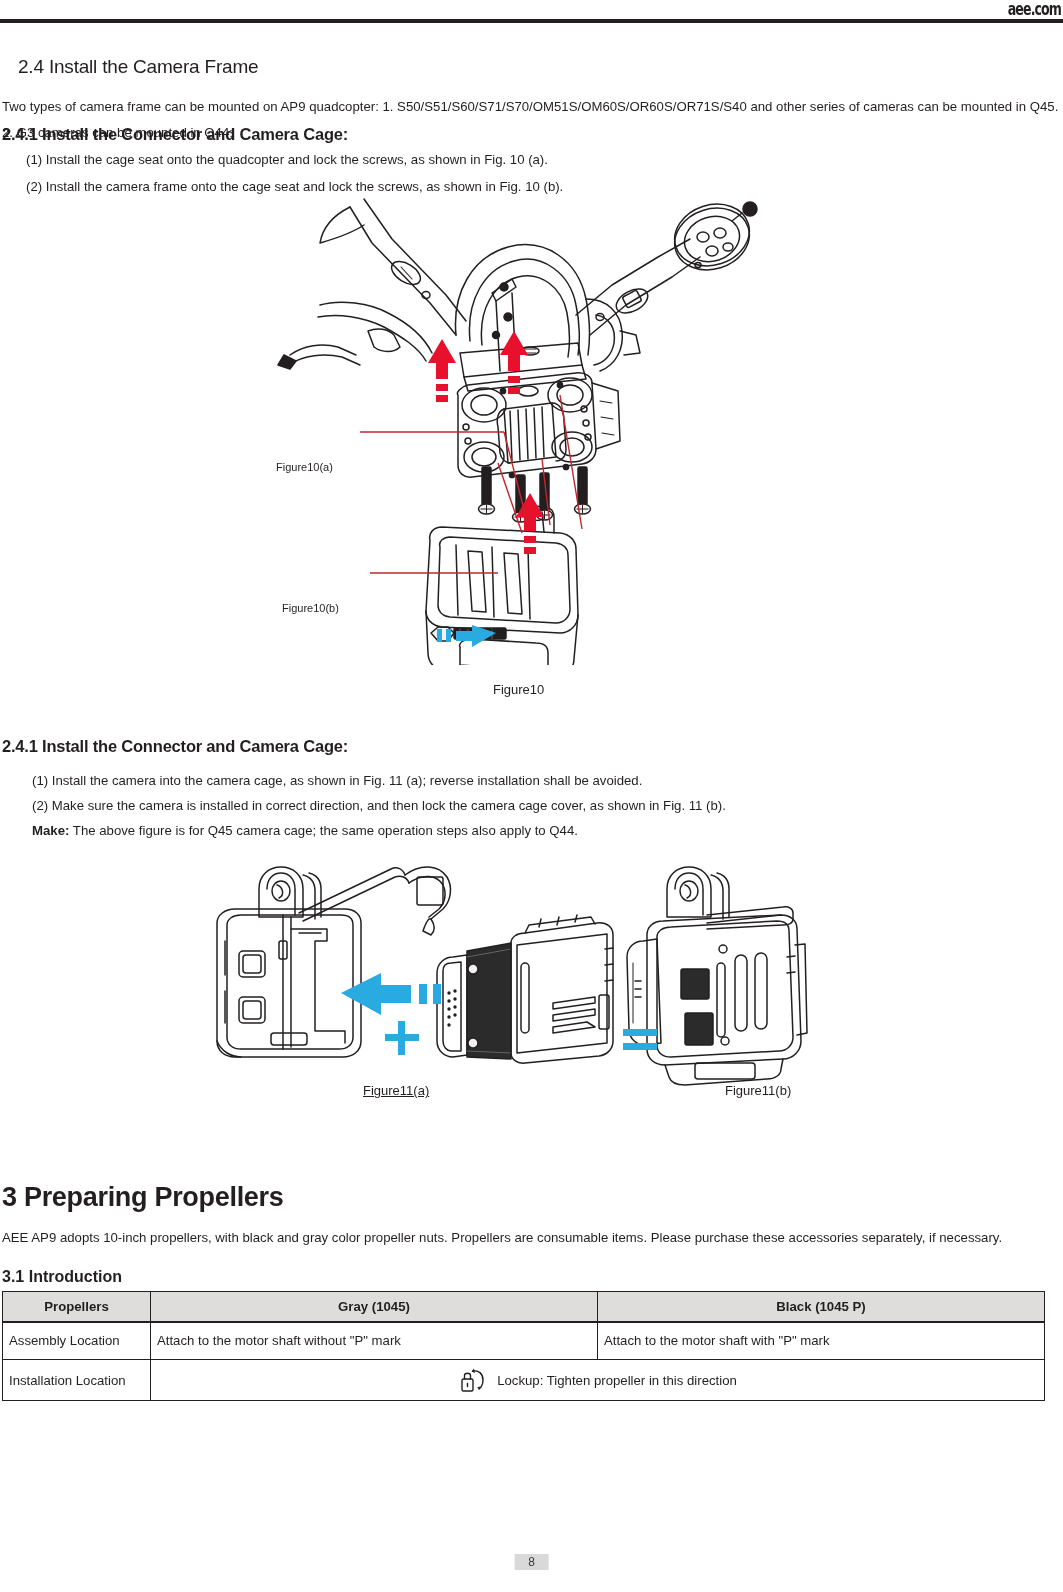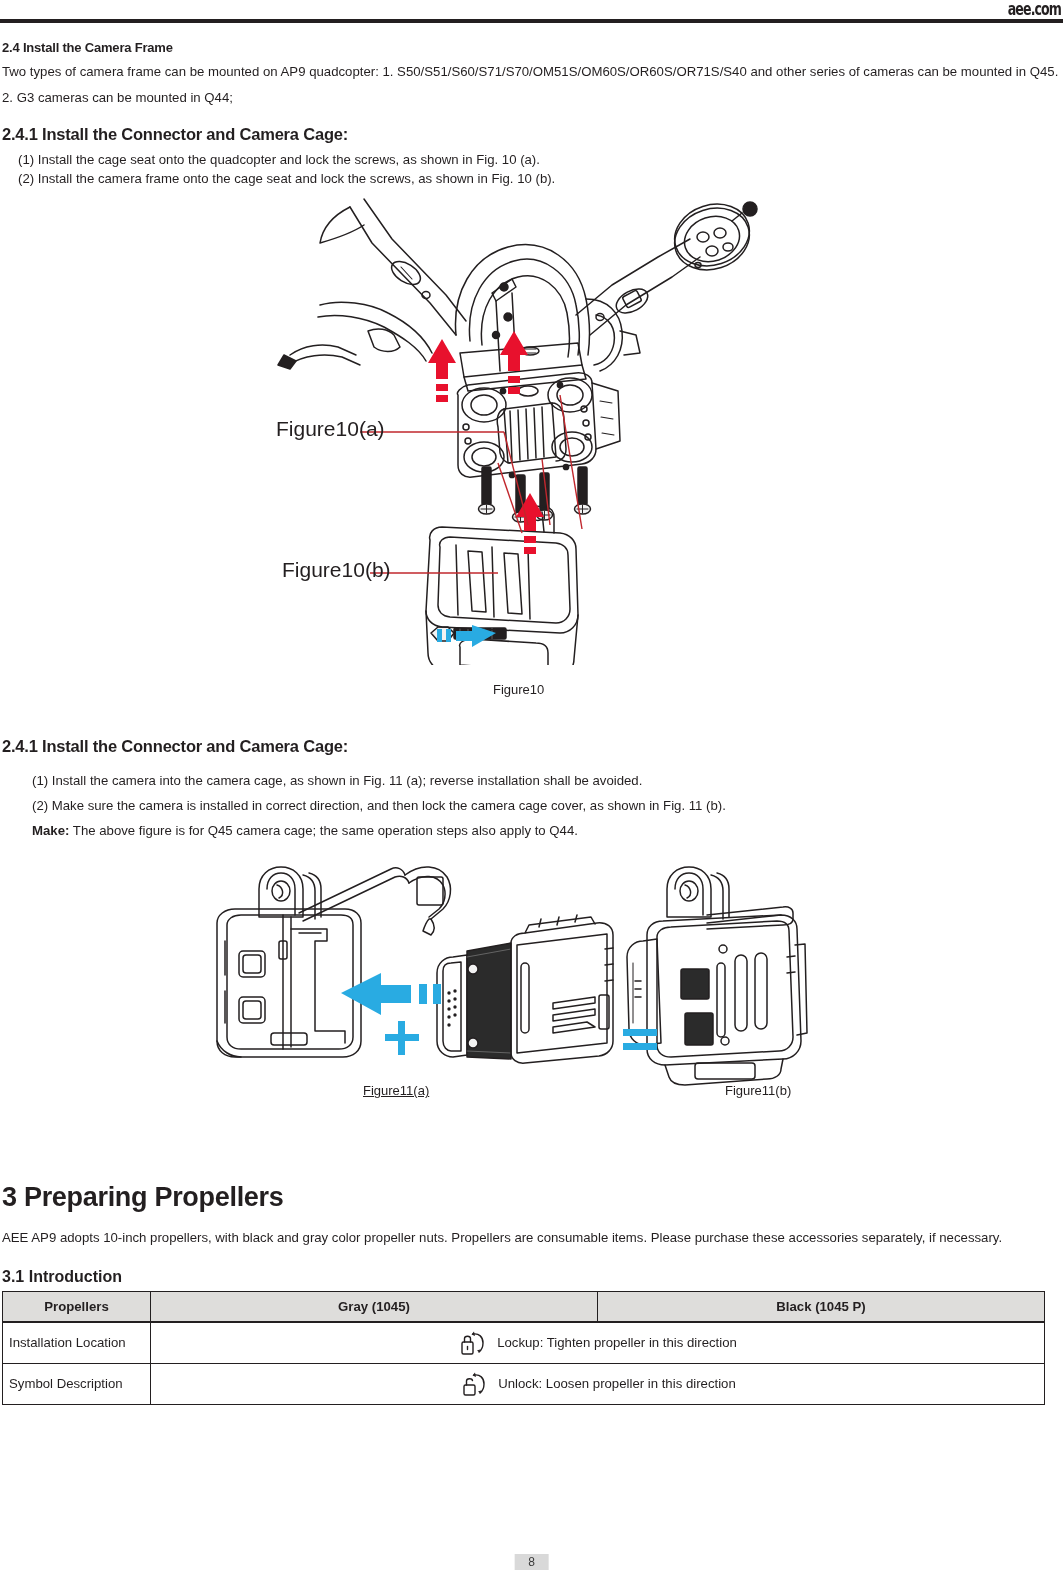--- a/index.html
+++ b/index.html
@@ -33,23 +33,23 @@
     transform-origin: right top;
   }
   .header-rule {
     position: absolute;
     left: 0; right: 0; top: 19px;
     height: 4px;
     background: #231f20;
   }
 
   h2.sec-title {
-    margin: 0;
-    font-size: 13px;
-    font-weight: 700;
+    margin: 16px;
+    font-size: 19px;
+    font-weight: 400;
     letter-spacing: -0.2px;
     color: #231f20;
   }
   h3.subsec-title {
     margin: 0;
     font-size: 16.5px;
     font-weight: 700;
     letter-spacing: -0.2px;
     color: #231f20;
   }
@@ -66,43 +66,44 @@
     font-weight: 700;
     color: #231f20;
   }
   p.body {
     margin: 0;
     font-size: 13.2px;
     line-height: 26px;
     color: #231f20;
   }
   p.item {
-    margin: 0;
+    margin: 8px;
     font-size: 13.2px;
     line-height: 19px;
     color: #231f20;
   }
   p.item-wide {
     margin: 0;
     font-size: 13.2px;
     line-height: 25px;
     color: #231f20;
   }
   .note-label { font-weight: 700; }
 
   .fig-caption {
     position: absolute;
     font-size: 13px;
     color: #231f20;
   }
   .fig-label {
     position: absolute;
-    font-size: 21px;
+    font-size: 11px;
     color: #231f20;
     white-space: nowrap;
+    margin-top: 44px;
   }
 
   
   .figure-box { position: absolute; }
   .figure-box svg { display: block; }
 
   
   table.spec {
     position: absolute;
     border-collapse: collapse;
@@ -473,53 +474,41 @@
   <thead>
     <tr>
       <th class="first">Propellers</th>
       <th>Gray (1045)</th>
       <th>Black (1045 P)</th>
     </tr>
   </thead>
   <tbody>
 
 
+    <tr>
+      <td class="row-label label-cell">Assembly Location</td>
+      <td class="label-cell">Attach to the motor shaft without "P" mark</td>
+      <td class="label-cell">Attach to the motor shaft with "P" mark</td>
+    </tr>
 
     <tr>
       <td class="row-label label-cell">Installation Location</td>
       <td class="label-cell" colspan="2">
         <div class="icon-text-wrap">
           <svg width="30" height="30" viewBox="0 0 30 30">
             <g fill="none" stroke="#231f20" stroke-width="1.4" stroke-linecap="round">
               <rect x="4" y="14" width="11" height="12" rx="1.5"></rect>
               <path d="M6.5 14 L6.5 10.5 C6.5 7.5 12.5 7.5 12.5 10.5 L12.5 14"></path>
               <path d="M9.5 18.5 L9.5 21.5"></path>
               <path d="M15 6 C21 5 25 9 25 15 C25 19 23.5 22 21 24" stroke-width="1.4"></path>
               <path d="M19 22.5 L21.5 24.5 L22 21.5" fill="#231f20" stroke="none"></path>
               <path d="M16 3.5 L13.5 6.5 L17 8" fill="#231f20" stroke="none"></path>
             </g>
           </svg>
           <span>Lockup: Tighten propeller in this direction</span>
         </div>
       </td>
     </tr>
 
-    <tr>
-      <td class="row-label label-cell">Symbol Description</td>
-      <td class="label-cell" colspan="2">
-        <div class="icon-text-wrap">
-          <svg width="30" height="30" viewBox="0 0 30 30">
-            <g fill="none" stroke="#231f20" stroke-width="1.4" stroke-linecap="round">
-              <rect x="5" y="16" width="11" height="10" rx="1.5"></rect>
-              <path d="M7.5 16 L7.5 12 C7.5 9 13 9 13.5 11.5"></path>
-              <path d="M15 6 C21 5 25 9 25 15 C25 19 23.5 22 21 24" stroke-width="1.4"></path>
-              <path d="M19 22.5 L21.5 24.5 L22 21.5" fill="#231f20" stroke="none"></path>
-              <path d="M16 3.5 L13.5 6.5 L17 8" fill="#231f20" stroke="none"></path>
-            </g>
-          </svg>
-          <span>Unlock: Loosen propeller in this direction</span>
-        </div>
-      </td>
-    </tr>
   </tbody>
 </table>
 
 <div class="page-num">8</div>
 
 </body></html>

